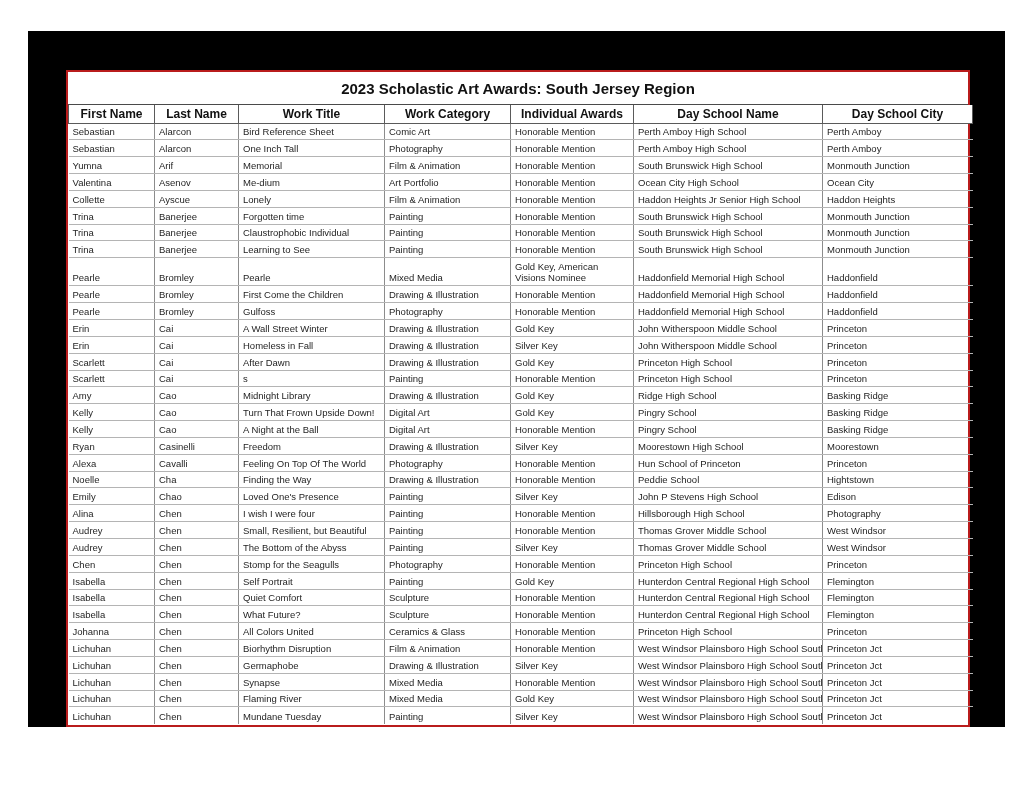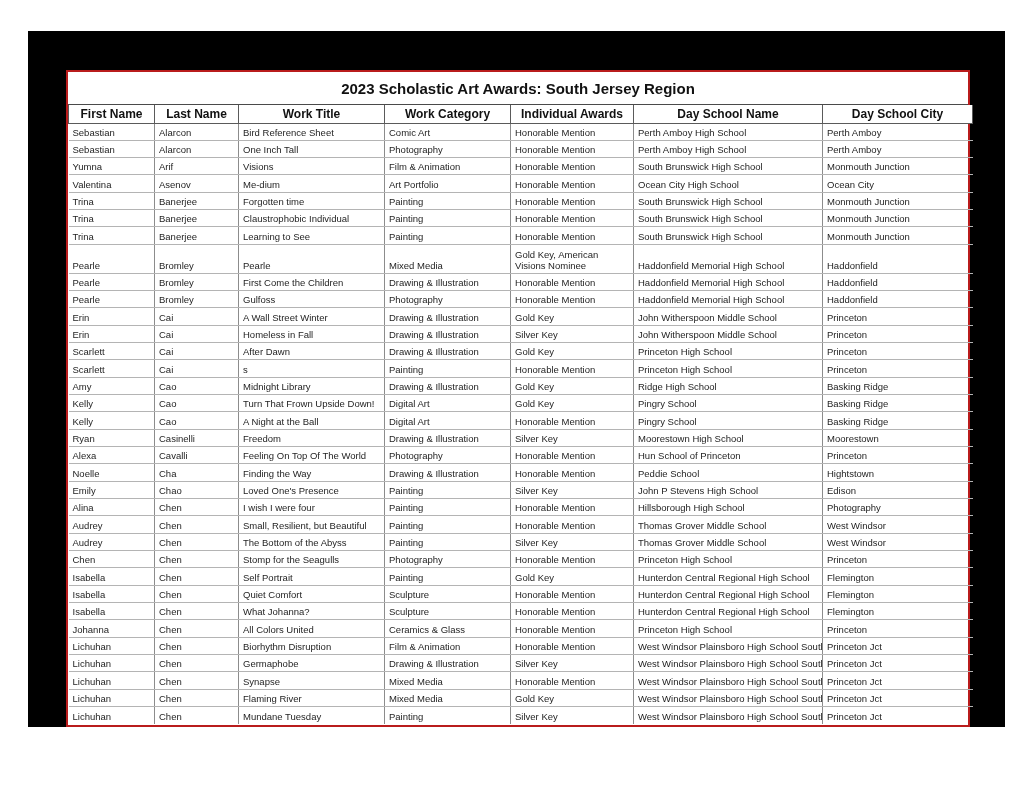--- a/index.html
+++ b/index.html
@@ -117,34 +117,43 @@
             <td>Alarcon</td>
             <td>One Inch Tall</td>
             <td>Photography</td>
             <td>Honorable Mention</td>
             <td>Perth Amboy High School</td>
             <td>Perth Amboy</td>
           </tr>
           <tr>
             <td>Yumna</td>
             <td>Arif</td>
-            <td>Visions</td>
+            <td>Memorial</td>
             <td>Film &amp; Animation</td>
             <td>Honorable Mention</td>
             <td>South Brunswick High School</td>
             <td>Monmouth Junction</td>
           </tr>
           <tr>
             <td>Valentina</td>
             <td>Asenov</td>
             <td>Me-dium</td>
             <td>Art Portfolio</td>
             <td>Honorable Mention</td>
             <td>Ocean City High School</td>
             <td>Ocean City</td>
+          </tr>
+          <tr>
+            <td>Collette</td>
+            <td>Ayscue</td>
+            <td>Lonely</td>
+            <td>Film &amp; Animation</td>
+            <td>Honorable Mention</td>
+            <td>Haddon Heights Jr Senior High School</td>
+            <td>Haddon Heights</td>
           </tr>
           <tr>
             <td>Trina</td>
             <td>Banerjee</td>
             <td>Forgotten time</td>
             <td>Painting</td>
             <td>Honorable Mention</td>
             <td>South Brunswick High School</td>
             <td>Monmouth Junction</td>
           </tr>
@@ -342,21 +351,21 @@
             <td>Chen</td>
             <td>Quiet Comfort</td>
             <td>Sculpture</td>
             <td>Honorable Mention</td>
             <td>Hunterdon Central Regional High School</td>
             <td>Flemington</td>
           </tr>
           <tr>
             <td>Isabella</td>
             <td>Chen</td>
-            <td>What Johanna?</td>
+            <td>What Future?</td>
             <td>Sculpture</td>
             <td>Honorable Mention</td>
             <td>Hunterdon Central Regional High School</td>
             <td>Flemington</td>
           </tr>
           <tr>
             <td>Johanna</td>
             <td>Chen</td>
             <td>All Colors United</td>
             <td>Ceramics &amp; Glass</td>

